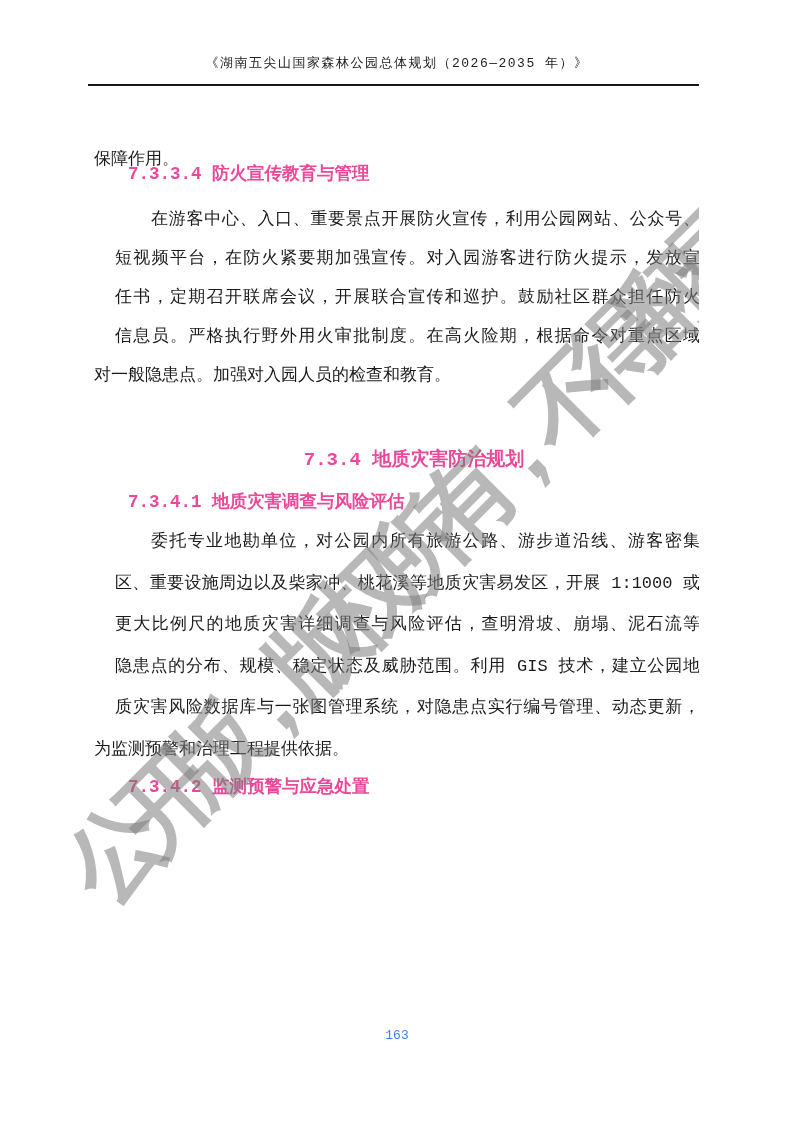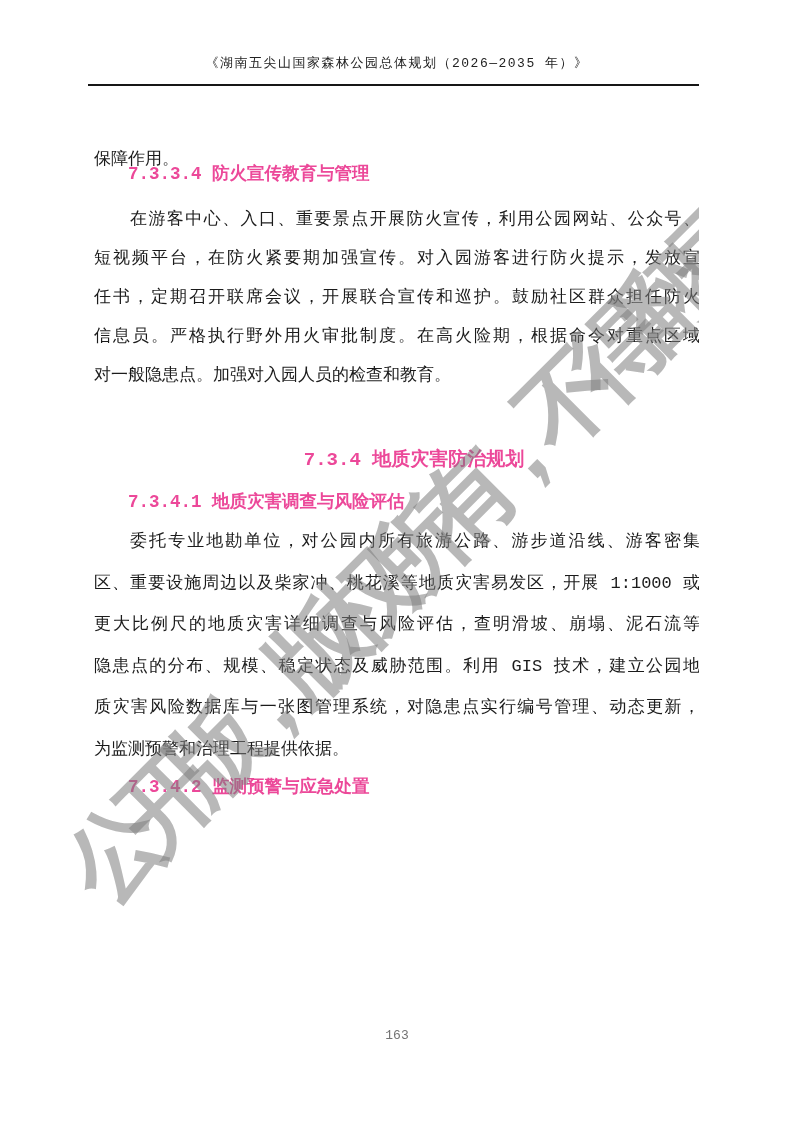--- a/index.html
+++ b/index.html
@@ -21,36 +21,36 @@
     font-size:17px; line-height:24px;margin-top:28px;
   }
   .h3, .h4 {
     position:absolute; left:128px; width:572px; font-weight:bold; color:#ec4899;
     white-space:nowrap;
   }
   .h3 { font-size:19px;text-align:center; }
   .h4 { font-size:17.5px; }
   .para { position:absolute; left:94px; width:606px; font-size:17px; }
   .para .ln { text-align:justify; }
-  .para .ln.fill { text-align-last:justify; }
+  .para .ln.fill { text-align-last:justify;margin-left:21px; }
   .para .ln.indent { text-indent:36px; }
   .lh39 .ln { line-height:39px; }
   .lh41 .ln { line-height:41.5px; }
   .lh40 .ln { line-height:40px; }
   .watermark {
     position:absolute; left:410px; top:560px;
     transform:translate(-50%,-50%) rotate(-45deg);
     transform-origin:center center;
     font-size:95px; letter-spacing:-24px; white-space:nowrap;
     color:rgba(125,125,125,0.55); font-weight:bold;
     z-index:5; pointer-events:none;
   }
   .page-number {
     position:absolute; top:1028px; left:0; width:794px;
-    text-align:center; font-size:13px; color:#737373;
+    text-align:center; font-size:13px; color:#3b82f6;
   }
 </style>
 </head>
 <body>
 
 <div class="page">
 
   <div class="header-title">《湖南五尖山国家森林公园总体规划（2026—2035 年）》</div>
   <div class="header-rule"></div>
 

